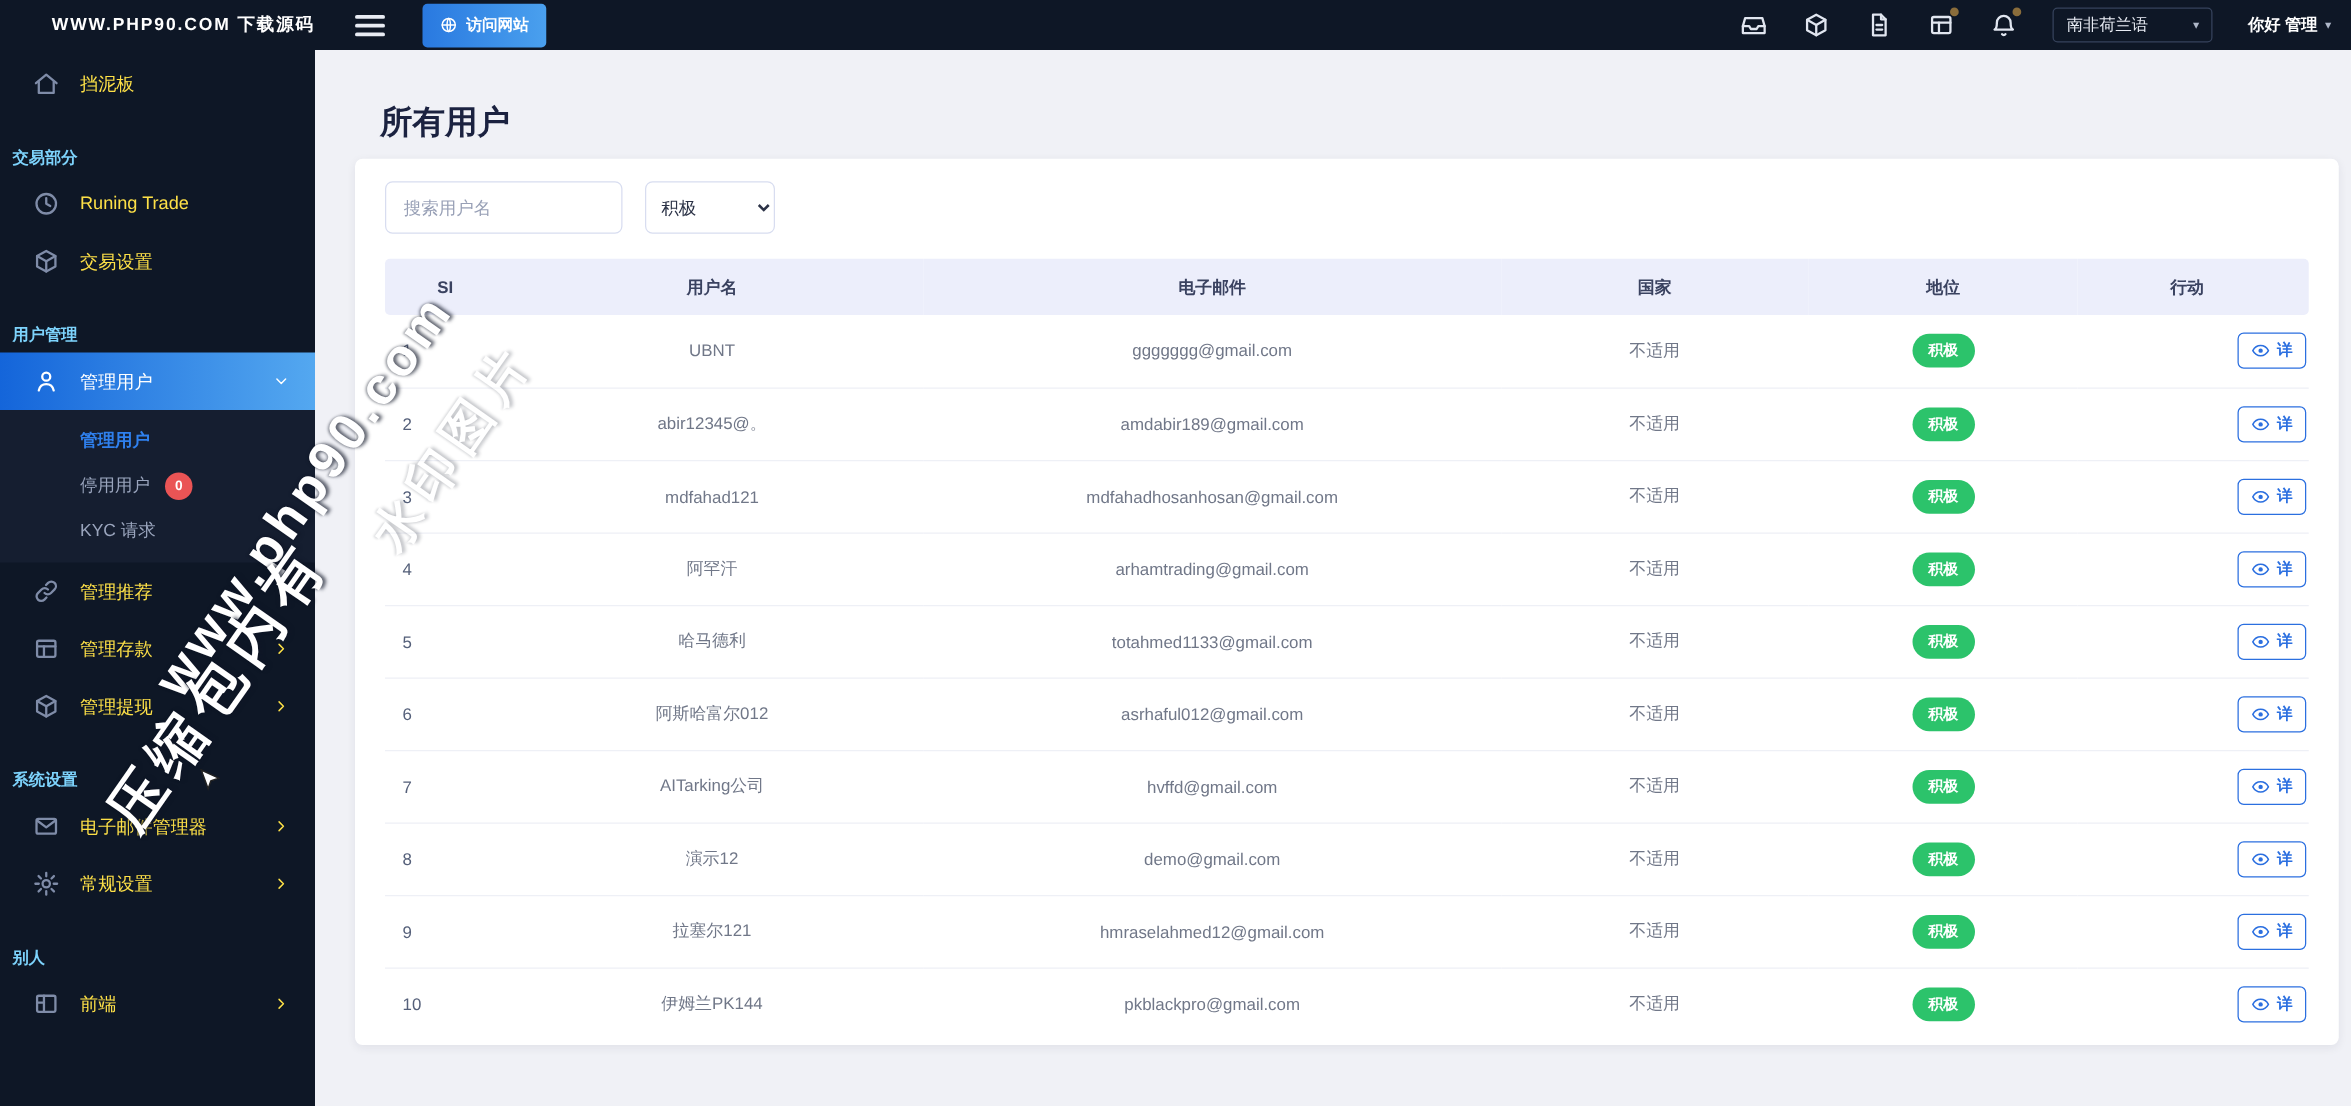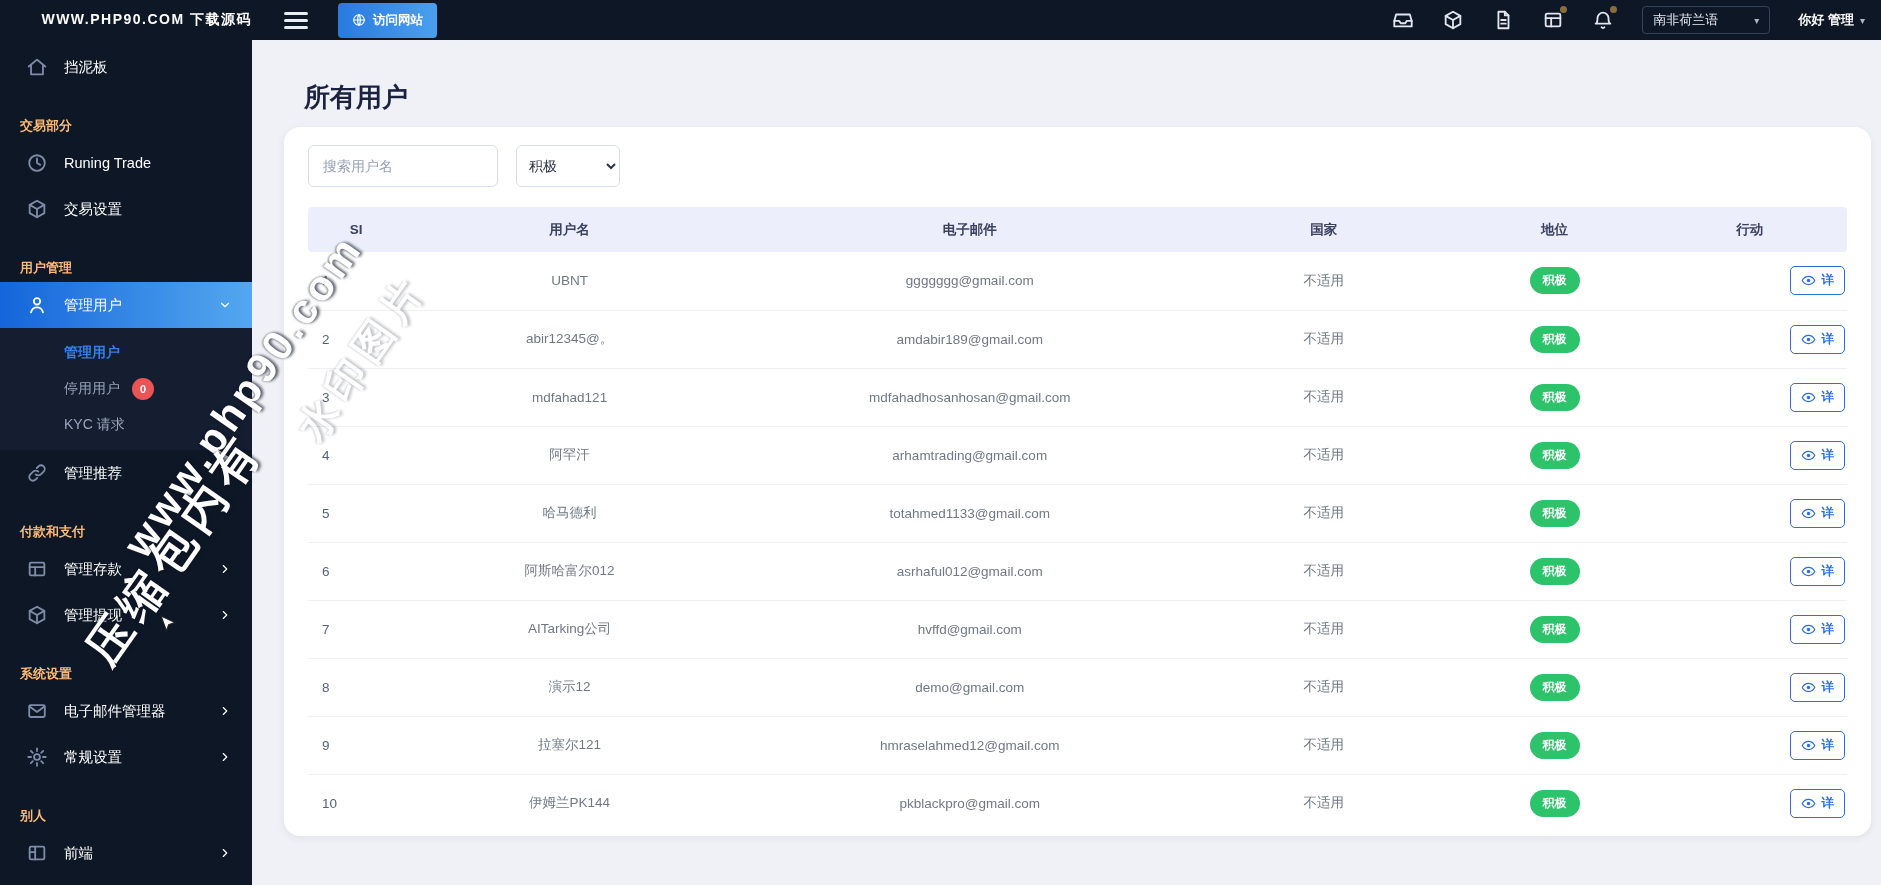--- a/index.html
+++ b/index.html
@@ -15,37 +15,37 @@
   .topbar-right { margin-left:auto; display:flex; align-items:center; gap:28px; padding-right:16px; }
   .topbar-icon { position:relative; width:22px; height:22px; color:#e1e6f0; cursor:pointer; }
   .topbar-icon svg { width:22px; height:22px; }
   .noti-dot { position:absolute; top:-3px; right:-3px; width:7px; height:7px; border-radius:50%; background:#8a6d3b; }
   .lang-box { border:1px solid #36435c; border-radius:4px; height:28px; min-width:128px; padding:0 10px; color:#e8ecf4; font-size:13px; display:flex; align-items:center; justify-content:space-between; gap:16px; cursor:pointer; }
   .caret { font-size:10px; color:#aeb7c8; }
   .greeting { color:#ffffff; font-weight:700; font-size:13px; display:flex; align-items:center; gap:6px; cursor:pointer; }
 
   
   .sidebar { position:absolute; top:40px; left:0; width:252px; height:845px; background:#0e1726; z-index:15; overflow:hidden; padding-top:4px; }
-  .nav-section { padding:0 20px; margin-top:22px; height:28px; line-height:28px; color:#fdba74; font-size:13px; font-weight:700; }
-  .nav-item { height:46px; display:flex; align-items:center; padding:0 20px 0 26px; color:#ffffff; font-size:14.5px; gap:16px; cursor:pointer; }
+  .nav-section { padding:0 10px; margin-top:22px; height:28px; line-height:28px; color:#7dd3fc; font-size:13px; font-weight:700; }
+  .nav-item { height:46px; display:flex; align-items:center; padding:0 20px 0 26px; color:#fde047; font-size:14.5px; gap:16px; cursor:pointer; }
   .nav-item .nav-icon { width:22px; height:22px; color:#7f8ca8; display:flex; }
   .nav-item .nav-icon svg { width:22px; height:22px; }
   .nav-item.active { background:linear-gradient(90deg,#1465da,#54a8f0); color:#ffffff; }
   .nav-item.active .nav-icon { color:#ffffff; }
   .nav-chevron { margin-left:auto; width:14px; height:14px; color:inherit; display:flex; }
   .nav-chevron svg { width:14px; height:14px; }
   .submenu { background:#151e30; padding:7px 0; }
   .sub-item { height:36px; display:flex; align-items:center; gap:12px; padding-left:64px; color:#9aa5bd; font-size:14px; cursor:pointer; }
   .sub-item.active { color:#2f80ed; font-weight:700; }
   .badge-count { background:#ea5455; color:#fff; width:22px; height:22px; border-radius:50%; font-size:11px; font-weight:700; display:flex; align-items:center; justify-content:center; }
 
   
   .main { position:absolute; left:252px; top:40px; right:0; bottom:0; background:#f0f1f6; overflow:hidden; }
   .page-title { position:absolute; left:52px; top:40px; font-size:26px; font-weight:700; color:#1b2240; }
-  .card { position:absolute; left:32px; right:10px; top:87px; bottom:49px; background:#ffffff; border-radius:16px; box-shadow:0 2px 8px rgba(25,35,60,0.07); padding:18px 24px 0 24px; }
+  .card { position:absolute; left:32px; right:10px; top:87px; bottom:49px; background:#ffffff; border-radius:6px; box-shadow:0 2px 8px rgba(25,35,60,0.07); padding:18px 24px 0 24px; }
   .filter-row { display:flex; gap:18px; margin-bottom:20px; }
   .search-input { width:190px; height:42px; border:1px solid #d8ddf0; border-radius:6px; padding:0 14px; font-size:14px; color:#333a4e; outline:none; background:#fff; font-family:inherit; }
   .search-input::placeholder { color:#98a0b6; }
   .status-select { width:104px; height:42px; border:1px solid #d8ddf0; border-radius:6px; padding:0 8px; font-size:14px; color:#2c3347; background:#ffffff; font-family:inherit; }
 
   table { width:100%; border-collapse:collapse; }
   thead th { background:#eceefb; height:45px; font-size:13.5px; color:#3a4260; font-weight:700; padding:0 10px; text-align:center; }
   thead th:first-child { text-align:center; padding-left:14px; border-radius:4px 0 0 4px; }
   thead th:last-child { padding-right:20px; border-radius:0 4px 4px 0; }
   tbody td { height:58px; font-size:13.5px; color:#707788; text-align:center; border-bottom:1px solid #eef0f6; padding:0 10px; }
@@ -179,21 +179,20 @@
     </div>
     <div class="nav-item">
       <span class="nav-icon">
         <svg viewBox="0 0 24 24" fill="none" stroke="currentColor" stroke-width="2" stroke-linecap="round" stroke-linejoin="round" width="100%" height="100%">
           <path d="M10.5 13.5a4 4 0 005.66 0l3.1-3.1a4 4 0 00-5.66-5.66l-1.8 1.8"></path>
           <path d="M13.5 10.5a4 4 0 00-5.66 0l-3.1 3.1a4 4 0 005.66 5.66l1.8-1.8"></path>
         </svg>
       </span>
       <span>管理推荐</span>
     </div>
-    <div class="nav-section">付款和支付</div>
     <div class="nav-item">
       <span class="nav-icon">
         <svg viewBox="0 0 24 24" fill="none" stroke="currentColor" stroke-width="2" stroke-linecap="round" stroke-linejoin="round" width="100%" height="100%">
           <rect x="4" y="5" width="16" height="14" rx="1.5"></rect>
           <path d="M4 10h16"></path>
           <path d="M10 10v9"></path>
         </svg>
       </span>
       <span>管理存款</span>
       <span class="nav-chevron">

